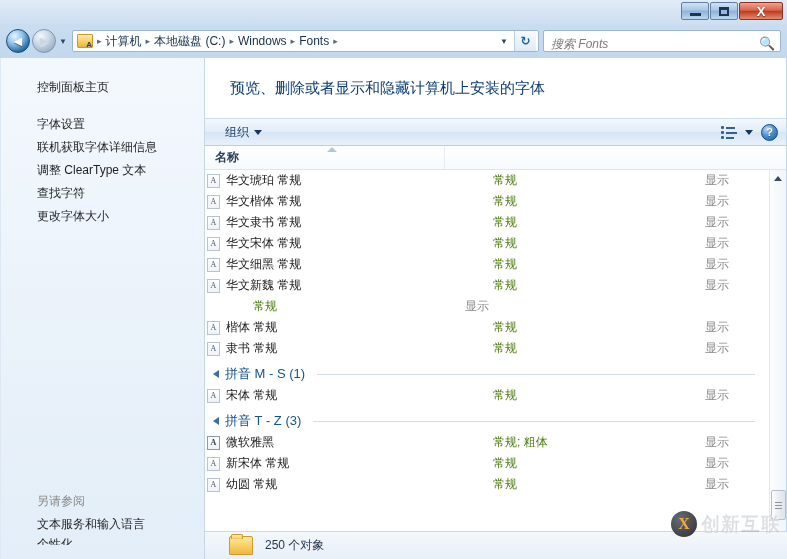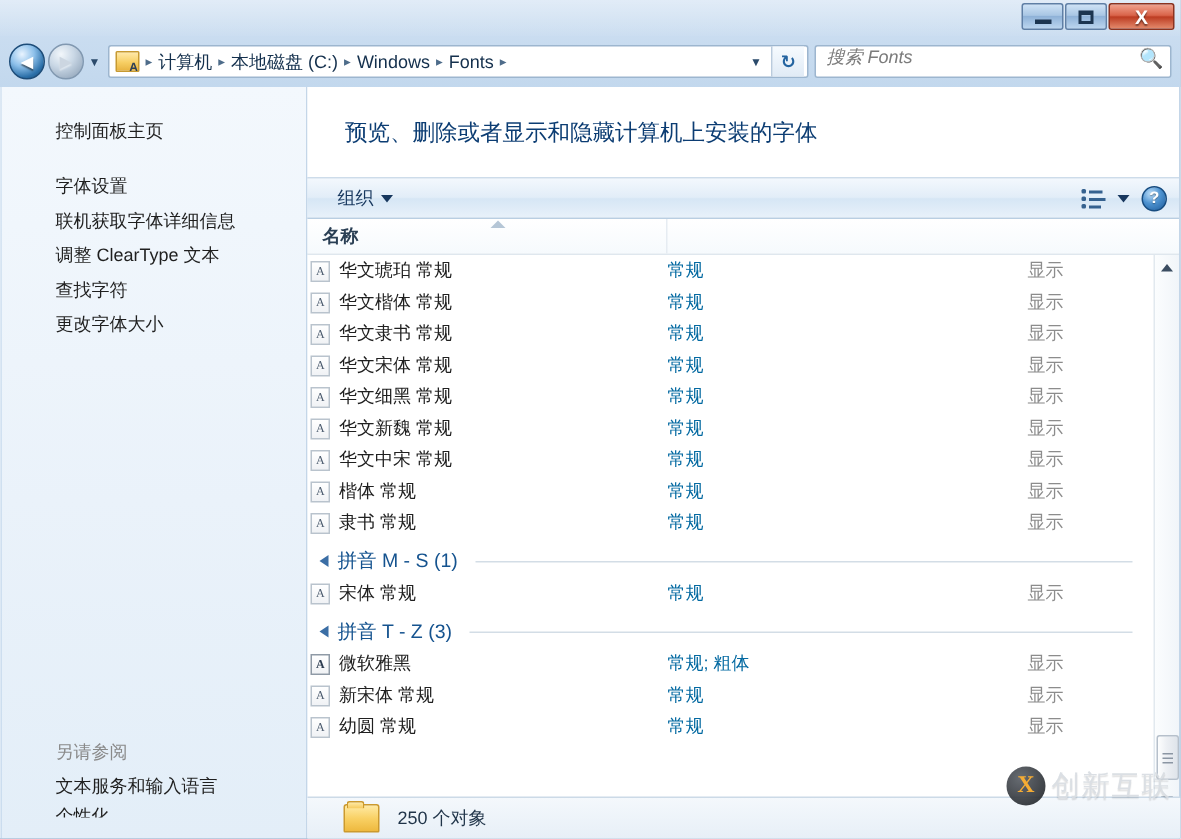--- a/index.html
+++ b/index.html
@@ -102,21 +102,21 @@
   #refresh-button {
     width: 22px; height: 22px; flex: 0 0 auto;
     border-left: 1px solid #bacbdd;
     display: flex; align-items: center; justify-content: center;
     color: #2464a0; font-size: 12px; font-weight: bold;
     background: linear-gradient(180deg,#f7fbff,#dfeaf5);
   }
   #searchbox {
     width: 238px; height: 22px; flex: 0 0 auto;
     background: #ffffff; border: 1px solid #9db6cf; border-radius: 2px;
-    display: flex; align-items: flex-start; padding: 0 4px 0 7px;
+    display: flex; align-items: flex-end; padding: 0 4px 0 7px;
   }
   #search-input {
     flex: 1 1 auto; border: none; outline: none;
     font-family: "Liberation Sans", sans-serif; font-size: 12px;
     font-style: italic; color: #7b7b7b; background: transparent;
   }
   #search-input::placeholder { color: #7b7b7b; font-style: italic; opacity: 1; }
   #search-icon { color: #2a6fae; font-size: 13px; flex: 0 0 auto; padding-left: 4px; }
 
   
@@ -252,23 +252,23 @@
   }
   .font-icon::before {
     content: "A"; position: absolute; left: 0; right: 0; top: 1px;
     text-align: center; font-size: 8px; color: #4a5a6d;
     font-family: "Liberation Serif", serif;
   }
   .font-icon.bold { border-color: #8f9aa6; }
   .font-icon.bold::before { font-weight: bold; color: #2c3c50; }
   .cell-style {
     width: 212px; flex: 0 0 212px;
-    font-size: 12px; color: #0369a1; white-space: nowrap;
-  }
-  .cell-show { flex: 1 1 auto; font-size: 12px; color: #8c8c8c; white-space: nowrap; margin-left: 28px; }
+    font-size: 12px; color: #4d7c0f; white-space: nowrap; margin-left: 48px;
+  }
+  .cell-show { flex: 1 1 auto; font-size: 12px; color: #8c8c8c; white-space: nowrap; }
 
   
   #vscroll {
     position: absolute; right: 0; top: 0; width: 17px; bottom: 0;
     background: linear-gradient(90deg,#fbfdfe,#f1f5f9);
     border-left: 1px solid #e2e9ef;
   }
   .vs-btn {
     position: absolute; left: 0; width: 16px; height: 17px;
     display: flex; align-items: center; justify-content: center;
@@ -503,24 +503,20 @@
           <div class="row">
             <div class="cell-name">
               <span class="font-icon"></span>
               <span>华文新魏 常规</span>
             </div>
             <div class="cell-style">常规</div>
             <div class="cell-show">显示</div>
           </div>
 
           <div class="row">
-            <div class="cell-name">
-              <span class="font-icon"></span>
-              <span>华文中宋 常规</span>
-            </div>
             <div class="cell-style">常规</div>
             <div class="cell-show">显示</div>
           </div>
 
           <div class="row">
             <div class="cell-name">
               <span class="font-icon"></span>
               <span>楷体 常规</span>
             </div>
             <div class="cell-style">常规</div>

